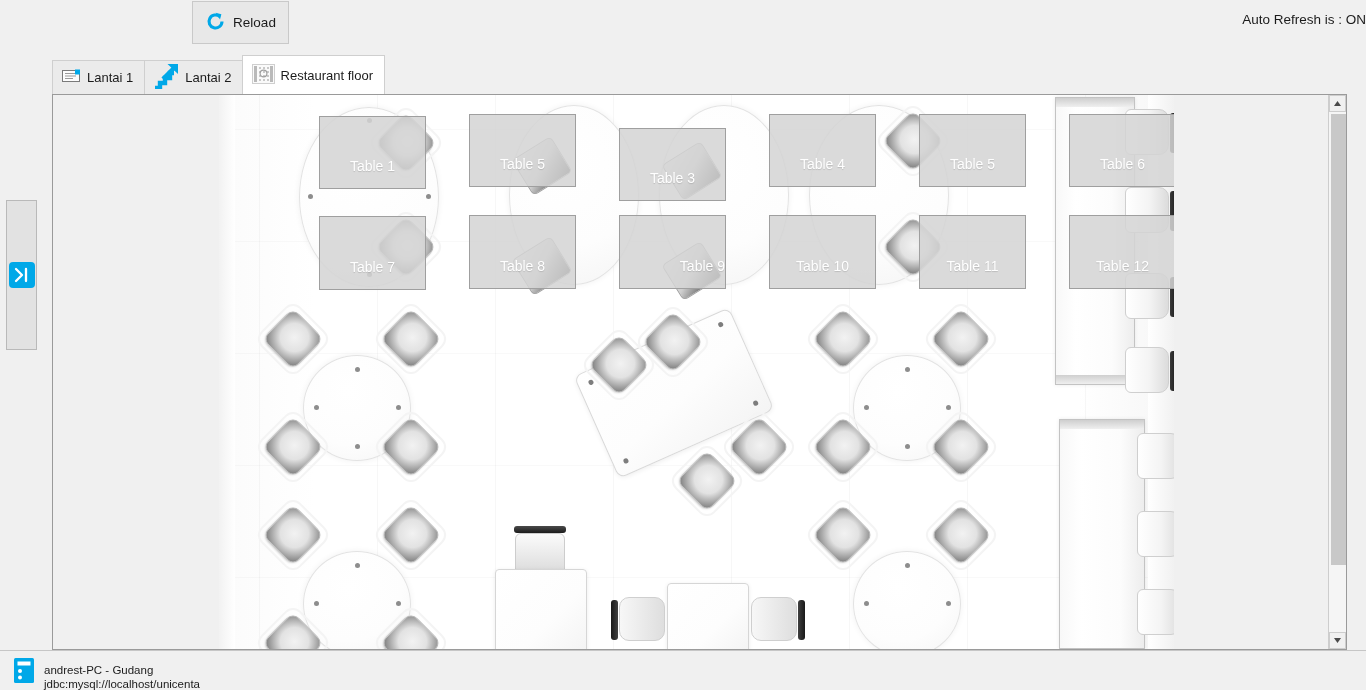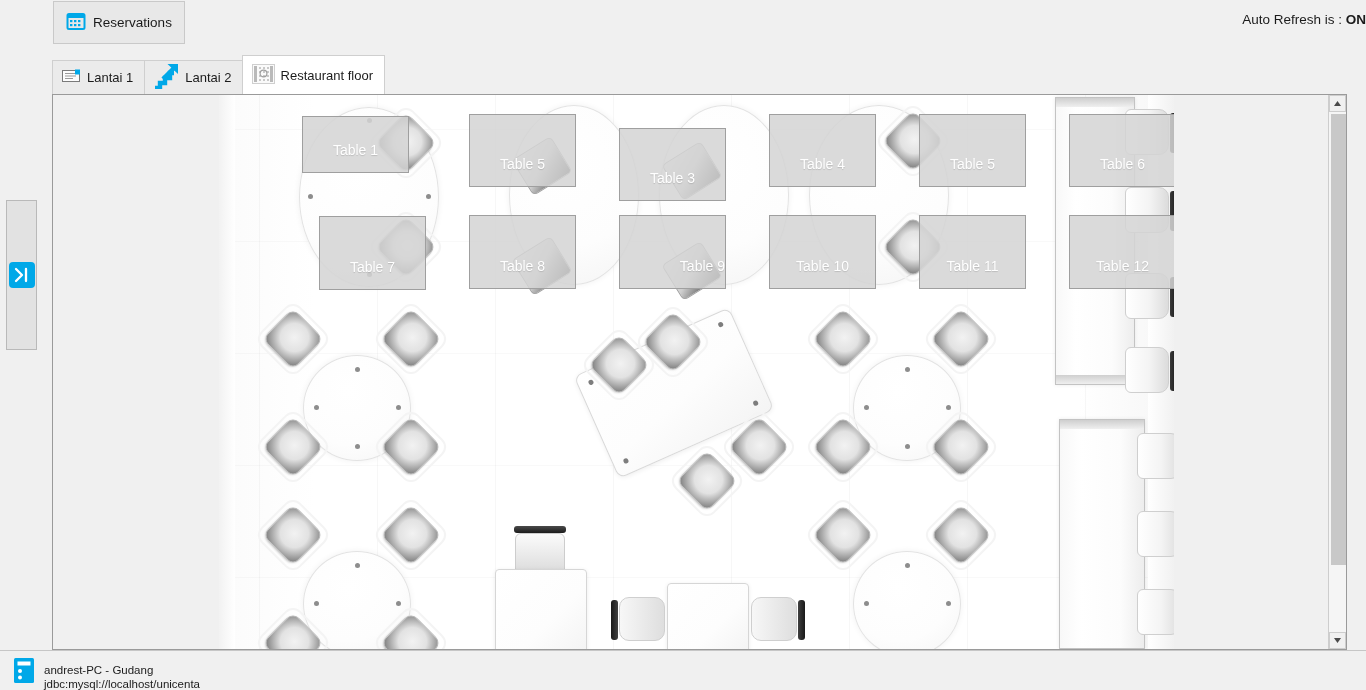--- a/index.html
+++ b/index.html
@@ -47,21 +47,21 @@
   .tb-label { white-space: nowrap; }
 
   .auto-refresh {
     position: absolute;
     right: 0;
     top: 12px;
     font-size: 13.5px;
     white-space: nowrap;
     color: #1b1b1b;
   }
-  .auto-refresh b { font-weight: bold; text-align: right; }
+  .auto-refresh b { font-weight: normal; text-align: right; }
 
   
   .tabstrip {
     position: absolute;
     left: 52px; top: 56px;
     height: 38px;
     display: flex;
     align-items: flex-end;
   }
   .tab {
@@ -344,38 +344,30 @@
     flex: 0 0 auto;
   }
 </style>
 </head>
 <body>
 
 <div id="app">
 
   <div class="toolbar">
 
-    <div class="tb-btn" id="btn-reservations">
+
+    <div class="tb-btn" id="btn-reload">
       <span>
-        <svg width="20" height="20" viewBox="0 0 20 20">
-          <rect x="1.5" y="3" width="17" height="15" rx="1.5" fill="none" stroke="#00a8e8" stroke-width="2"></rect>
-          <rect x="1.5" y="3" width="17" height="4" fill="#00a8e8"></rect>
-          <g fill="#00a8e8">
-            <rect x="4" y="9" width="2.4" height="2.2"></rect>
-              <rect x="8" y="9" width="2.4" height="2.2"></rect>
-            <rect x="12" y="9" width="2.4" height="2.2"></rect>
-            <rect x="4" y="13" width="2.4" height="2.2"></rect>
-              <rect x="8" y="13" width="2.4" height="2.2"></rect>
-            <rect x="12" y="13" width="2.4" height="2.2"></rect>
-          </g>
+        <svg width="21" height="21" viewBox="0 0 21 21">
+          <path d="M17 10.5a6.5 6.5 0 1 1-2.1-4.8" fill="none" stroke="#00a8e8" stroke-width="3.1" stroke-linecap="butt"></path>
+          <path d="M10.6 1.8 L16.4 3.2 L15.0 8.6 Z" fill="#00a8e8"></path>
         </svg>
       </span>
-      <span class="tb-label">Reservations</span>
-    </div>
-
+      <span class="tb-label">Reload</span>
+    </div>
 
     <div class="auto-refresh">
       <span>Auto Refresh is : </span><b>ON</b>
     </div>
   </div>
 
   <div class="tabstrip">
 
     <div class="tab">
       <span>
@@ -530,21 +522,21 @@
         <div class="chair-d" style="left:720px; top:418px;"></div>
 
         <div class="sq-chair-top" style="left:296px; top:438px;"></div>
         <div class="sq-table" style="left:276px; top:474px; width:92px; height:88px;"></div>
 
         <div class="sq-table" style="left:448px; top:488px; width:82px; height:74px;"></div>
         <div class="sq-chair-side left" style="left:400px; top:502px;"></div>
         <div class="sq-chair-side right" style="left:532px; top:502px;"></div>
 
         <div id="table-boxes">
-            <div class="table-box" style="left: 83px; top: 21px; width: 107px; height: 57px;">
+            <div class="table-box" style="left: 100px; top: 21px; width: 107px; height: 73px;">
               <span>Table 1</span>
             </div>
             <div class="table-box" style="left: 250px; top: 19px; width: 107px; height: 73px;">
               <span>Table 5</span>
             </div>
             <div class="table-box" style="left: 400px; top: 33px; width: 107px; height: 73px;">
               <span>Table 3</span>
             </div>
             <div class="table-box" style="left: 550px; top: 19px; width: 107px; height: 73px;">
               <span>Table 4</span>

